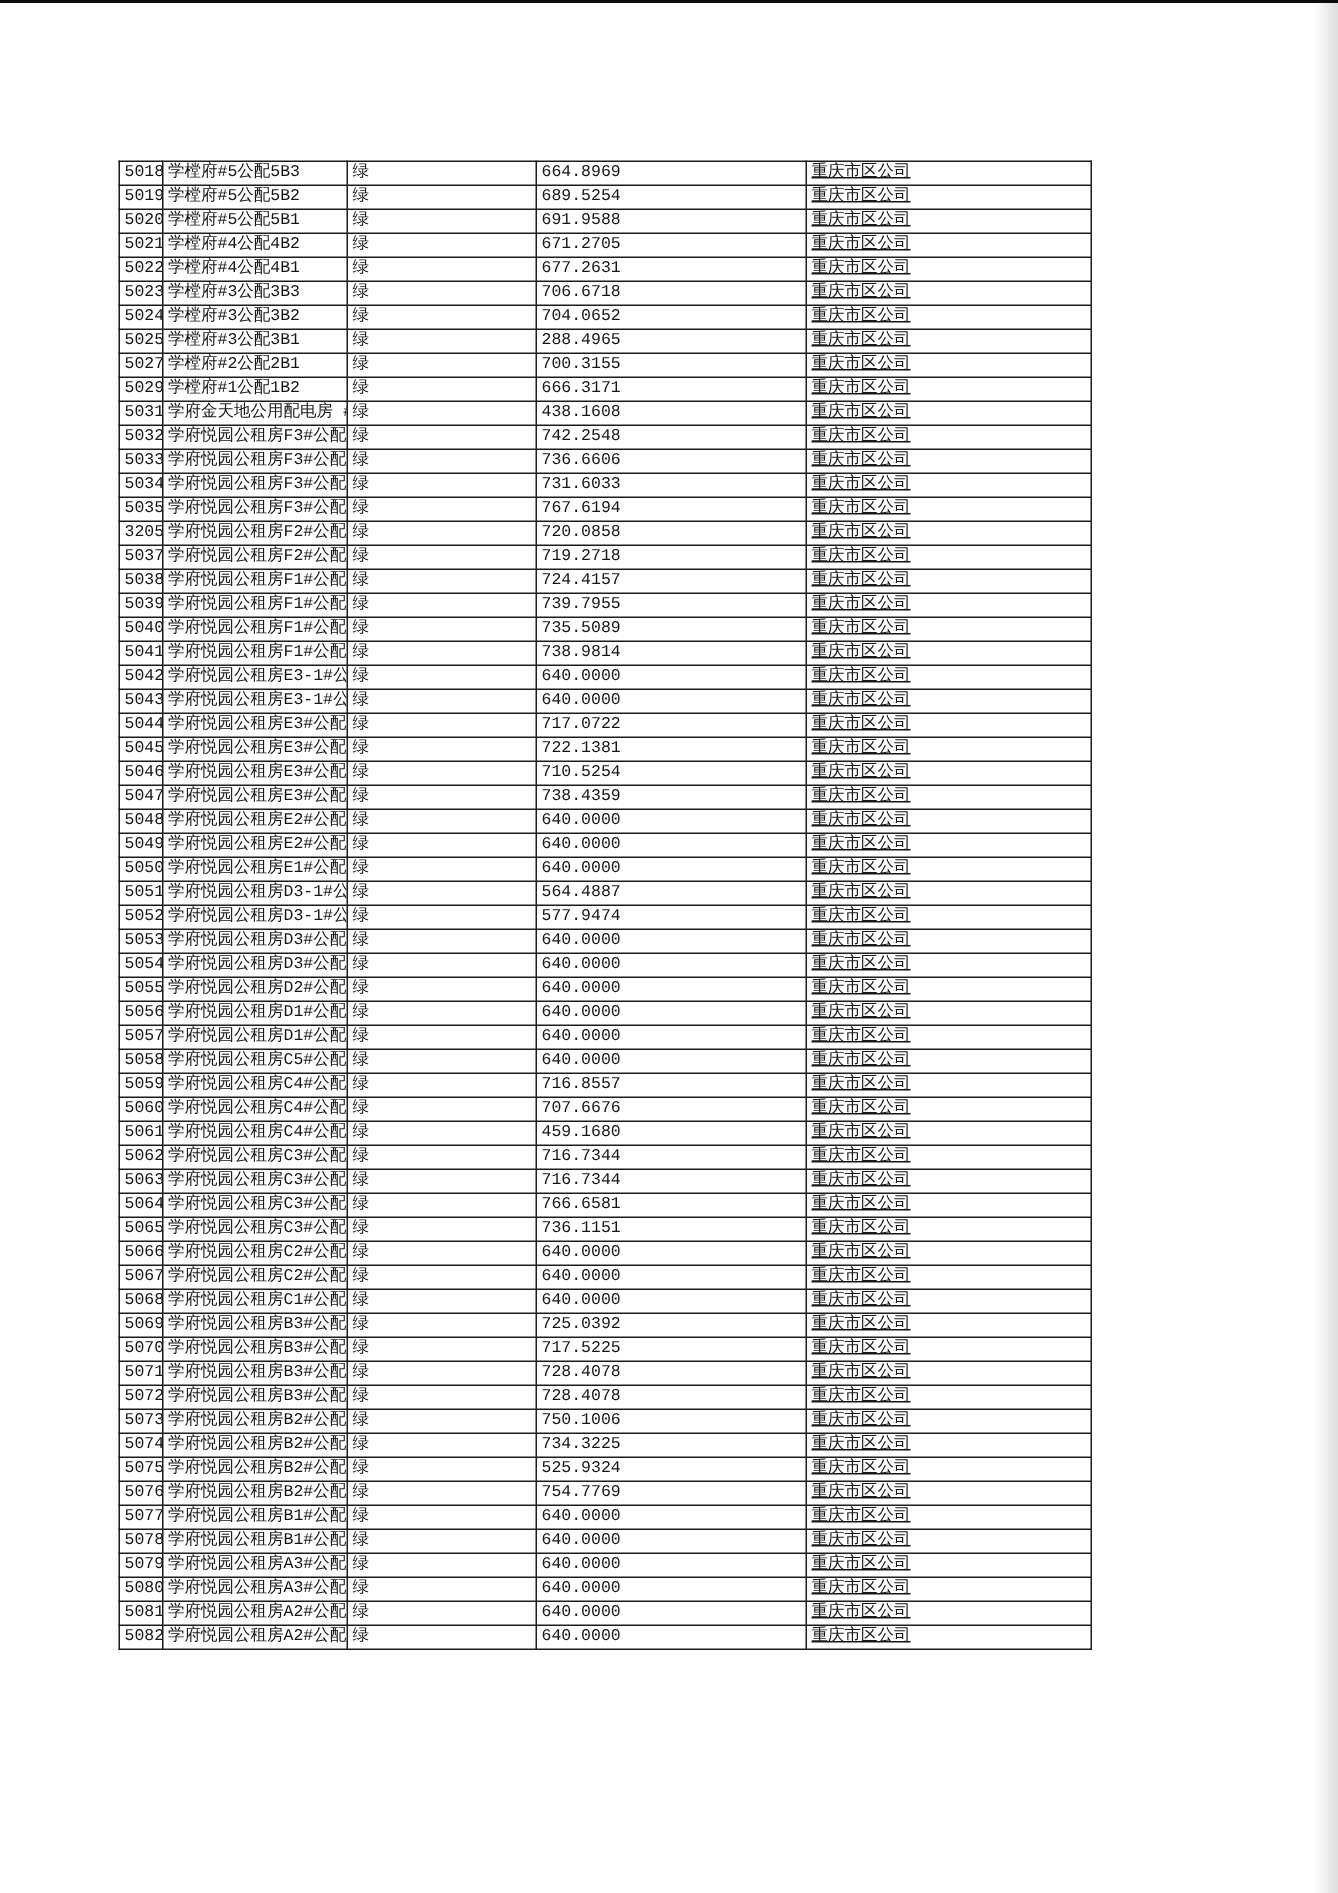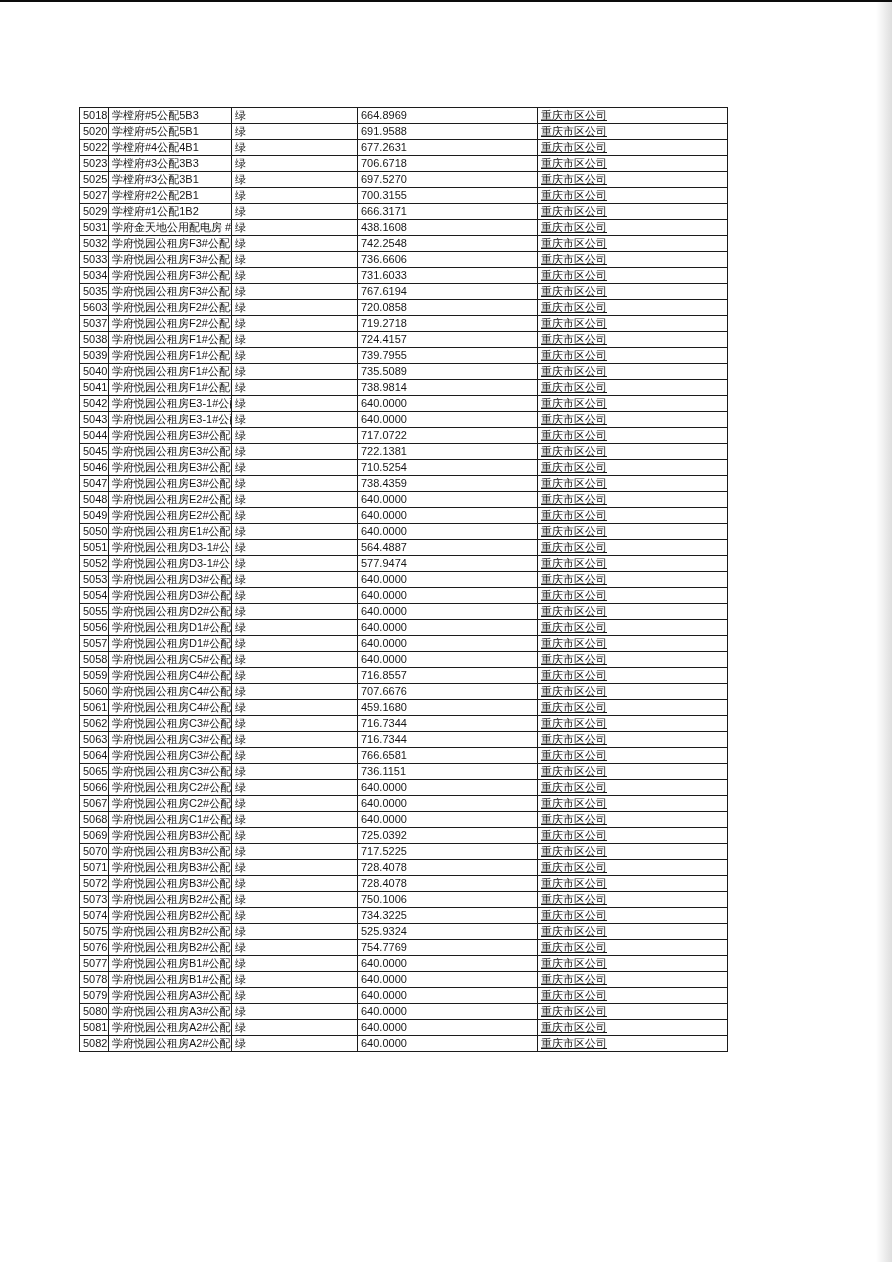--- a/index.html
+++ b/index.html
@@ -18,20 +18,21 @@
   .edge-shadow-right {
     position: absolute; right: 0; top: 0;
     width: 16px; height: 1262px;
     background: linear-gradient(to right, rgba(0,0,0,0), rgba(0,0,0,0.13));
   }
   table.sheet {
     position: absolute; left: 79px; top: 107px;
     width: 648px;
     border-collapse: collapse;
     table-layout: fixed;
+    font-family: Liberation Mono, monospace;
   }
   table.sheet td {
     border: 1px solid #1c1c1c;
     height: 15px;
     line-height: 15px;
     font-size: 11px;
     color: #161616;
     padding: 0 0 0 3px;
     white-space: nowrap;
     overflow: hidden;
@@ -59,45 +60,66 @@
   </colgroup>
   <tbody>
       <tr>
     <td class="c-id">5018</td>
     <td class="c-name">学樘府#5公配5B3</td>
     <td class="c-status">绿</td>
     <td class="c-value">664.8969</td>
     <td class="c-company"><span>重庆市区公司</span></td>
   </tr>
       <tr>
+    <td class="c-id">5019</td>
+    <td class="c-name">学樘府#5公配5B2</td>
+    <td class="c-status">绿</td>
+    <td class="c-value">689.5254</td>
+    <td class="c-company"><span>重庆市区公司</span></td>
+  </tr>
+      <tr>
     <td class="c-id">5020</td>
     <td class="c-name">学樘府#5公配5B1</td>
     <td class="c-status">绿</td>
     <td class="c-value">691.9588</td>
     <td class="c-company"><span>重庆市区公司</span></td>
   </tr>
       <tr>
+    <td class="c-id">5021</td>
+    <td class="c-name">学樘府#4公配4B2</td>
+    <td class="c-status">绿</td>
+    <td class="c-value">671.2705</td>
+    <td class="c-company"><span>重庆市区公司</span></td>
+  </tr>
+      <tr>
     <td class="c-id">5022</td>
     <td class="c-name">学樘府#4公配4B1</td>
     <td class="c-status">绿</td>
     <td class="c-value">677.2631</td>
     <td class="c-company"><span>重庆市区公司</span></td>
   </tr>
       <tr>
     <td class="c-id">5023</td>
     <td class="c-name">学樘府#3公配3B3</td>
     <td class="c-status">绿</td>
     <td class="c-value">706.6718</td>
     <td class="c-company"><span>重庆市区公司</span></td>
   </tr>
       <tr>
+    <td class="c-id">5024</td>
+    <td class="c-name">学樘府#3公配3B2</td>
+    <td class="c-status">绿</td>
+    <td class="c-value">704.0652</td>
+    <td class="c-company"><span>重庆市区公司</span></td>
+  </tr>
+      <tr>
     <td class="c-id">5025</td>
     <td class="c-name">学樘府#3公配3B1</td>
     <td class="c-status">绿</td>
-    <td class="c-value">697.5270</td>
+    <td class="c-value">288.4965</td>
     <td class="c-company"><span>重庆市区公司</span></td>
   </tr>
       <tr>
     <td class="c-id">5027</td>
     <td class="c-name">学樘府#2公配2B1</td>
     <td class="c-status">绿</td>
     <td class="c-value">700.3155</td>
     <td class="c-company"><span>重庆市区公司</span></td>
   </tr>
       <tr>
@@ -136,21 +158,21 @@
     <td class="c-company"><span>重庆市区公司</span></td>
   </tr>
       <tr>
     <td class="c-id">5035</td>
     <td class="c-name">学府悦园公租房F3#公配F</td>
     <td class="c-status">绿</td>
     <td class="c-value">767.6194</td>
     <td class="c-company"><span>重庆市区公司</span></td>
   </tr>
       <tr>
-    <td class="c-id">5603</td>
+    <td class="c-id">3205</td>
     <td class="c-name">学府悦园公租房F2#公配2</td>
     <td class="c-status">绿</td>
     <td class="c-value">720.0858</td>
     <td class="c-company"><span>重庆市区公司</span></td>
   </tr>
       <tr>
     <td class="c-id">5037</td>
     <td class="c-name">学府悦园公租房F2#公配1</td>
     <td class="c-status">绿</td>
     <td class="c-value">719.2718</td>

